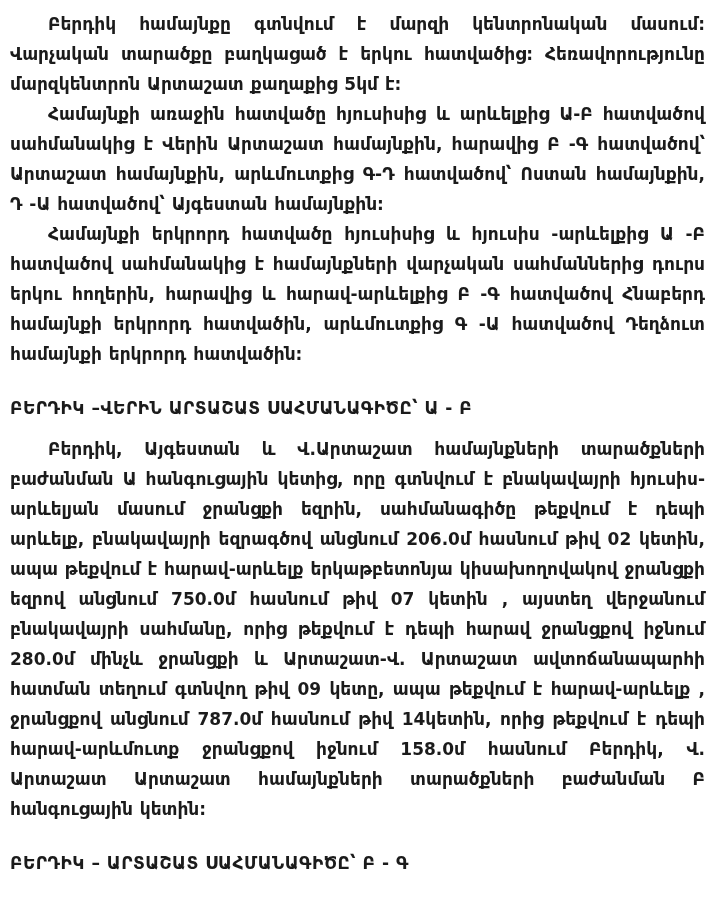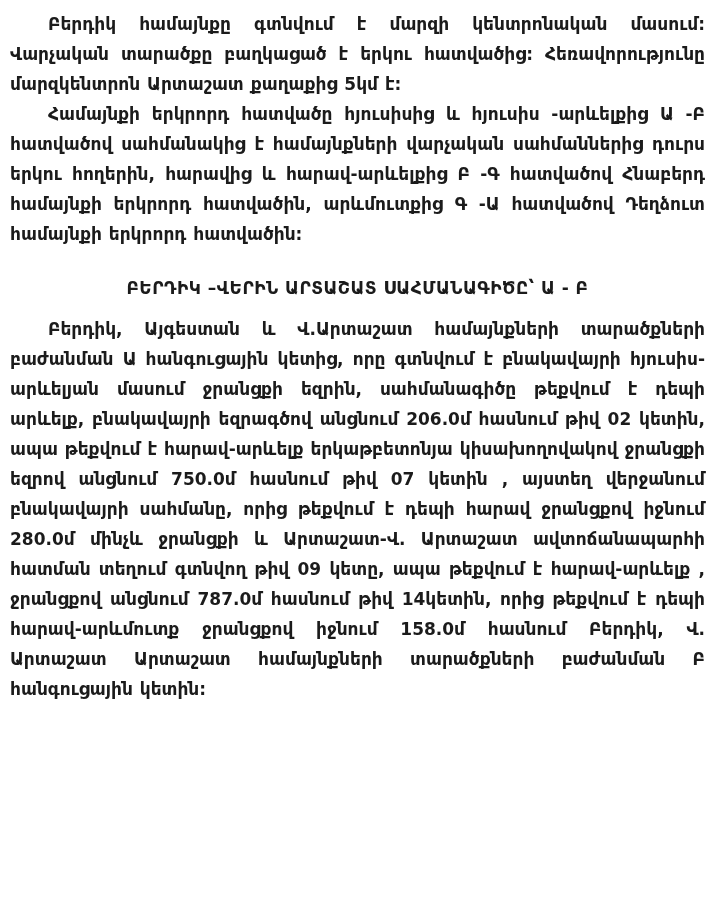--- a/index.html
+++ b/index.html
@@ -27,36 +27,37 @@
     margin: 0;
     text-align: justify;
     text-indent: 38px;
     word-spacing: 1px;
   }
   .no-indent {
     text-indent: 38px;
   }
   .heading {
     margin: 24px 0 11px 0;
-    text-align: center;
     font-size: 17px;
     font-weight: bold;
     letter-spacing: 0.5px;
     text-indent: 0;
   }
 </style>
 </head>
 <body>
 
 <div class="page">
 
   <p class="body-para">Բերդիկ համայնքը գտնվում է մարզի կենտրոնական մասում: Վարչական տարածքը բաղկացած է երկու հատվածից: Հեռավորությունը մարզկենտրոն Արտաշատ քաղաքից 5կմ է:</p>
 
+  <p class="body-para">Համայնքի առաջին հատվածը հյուսիսից և արևելքից Ա-Բ հատվածով սահմանակից է Վերին Արտաշատ համայնքին, հարավից Բ -Գ հատվածով՝ Արտաշատ համայնքին, արևմուտքից Գ-Դ հատվածով՝ Ոստան համայնքին, Դ -Ա հատվածով՝ Այգեստան համայնքին:</p>
 
   <p class="body-para">Համայնքի երկրորդ հատվածը հյուսիսից և հյուսիս -արևելքից Ա -Բ հատվածով սահմանակից է համայնքների վարչական սահմաններից դուրս երկու հողերին, հարավից և հարավ-արևելքից Բ -Գ հատվածով Հնաբերդ համայնքի երկրորդ հատվածին, արևմուտքից Գ -Ա հատվածով Դեղձուտ համայնքի երկրորդ հատվածին:</p>
 
   <h2 class="heading">ԲԵՐԴԻԿ –ՎԵՐԻՆ ԱՐՏԱՇԱՏ ՍԱՀՄԱՆԱԳԻԾԸ՝ Ա - Բ</h2>
 
   <p class="body-para">Բերդիկ, Այգեստան և Վ.Արտաշատ համայնքների տարածքների բաժանման Ա հանգուցային կետից, որը գտնվում է բնակավայրի հյուսիս-արևելյան մասում ջրանցքի եզրին, սահմանագիծը թեքվում է դեպի արևելք, բնակավայրի եզրագծով անցնում 206.0մ հասնում թիվ 02 կետին, ապա թեքվում է հարավ-արևելք երկաթբետոնյա կիսախողովակով ջրանցքի եզրով անցնում 750.0մ հասնում թիվ 07 կետին , այստեղ վերջանում բնակավայրի սահմանը, որից թեքվում է դեպի հարավ ջրանցքով իջնում 280.0մ մինչև ջրանցքի և Արտաշատ-Վ. Արտաշատ ավտոճանապարհի հատման տեղում գտնվող թիվ 09 կետը, ապա թեքվում է հարավ-արևելք , ջրանցքով անցնում 787.0մ հասնում թիվ 14կետին, որից թեքվում է դեպի հարավ-արևմուտք ջրանցքով իջնում 158.0մ հասնում Բերդիկ, Վ. Արտաշատ Արտաշատ համայնքների տարածքների բաժանման Բ հանգուցային կետին:</p>
 
 
+  <h2 class="heading">ԲԵՐԴԻԿ – ԱՐՏԱՇԱՏ ՍԱՀՄԱՆԱԳԻԾԸ՝ Բ - Գ</h2>
 
 </div>
 
 </body></html>

